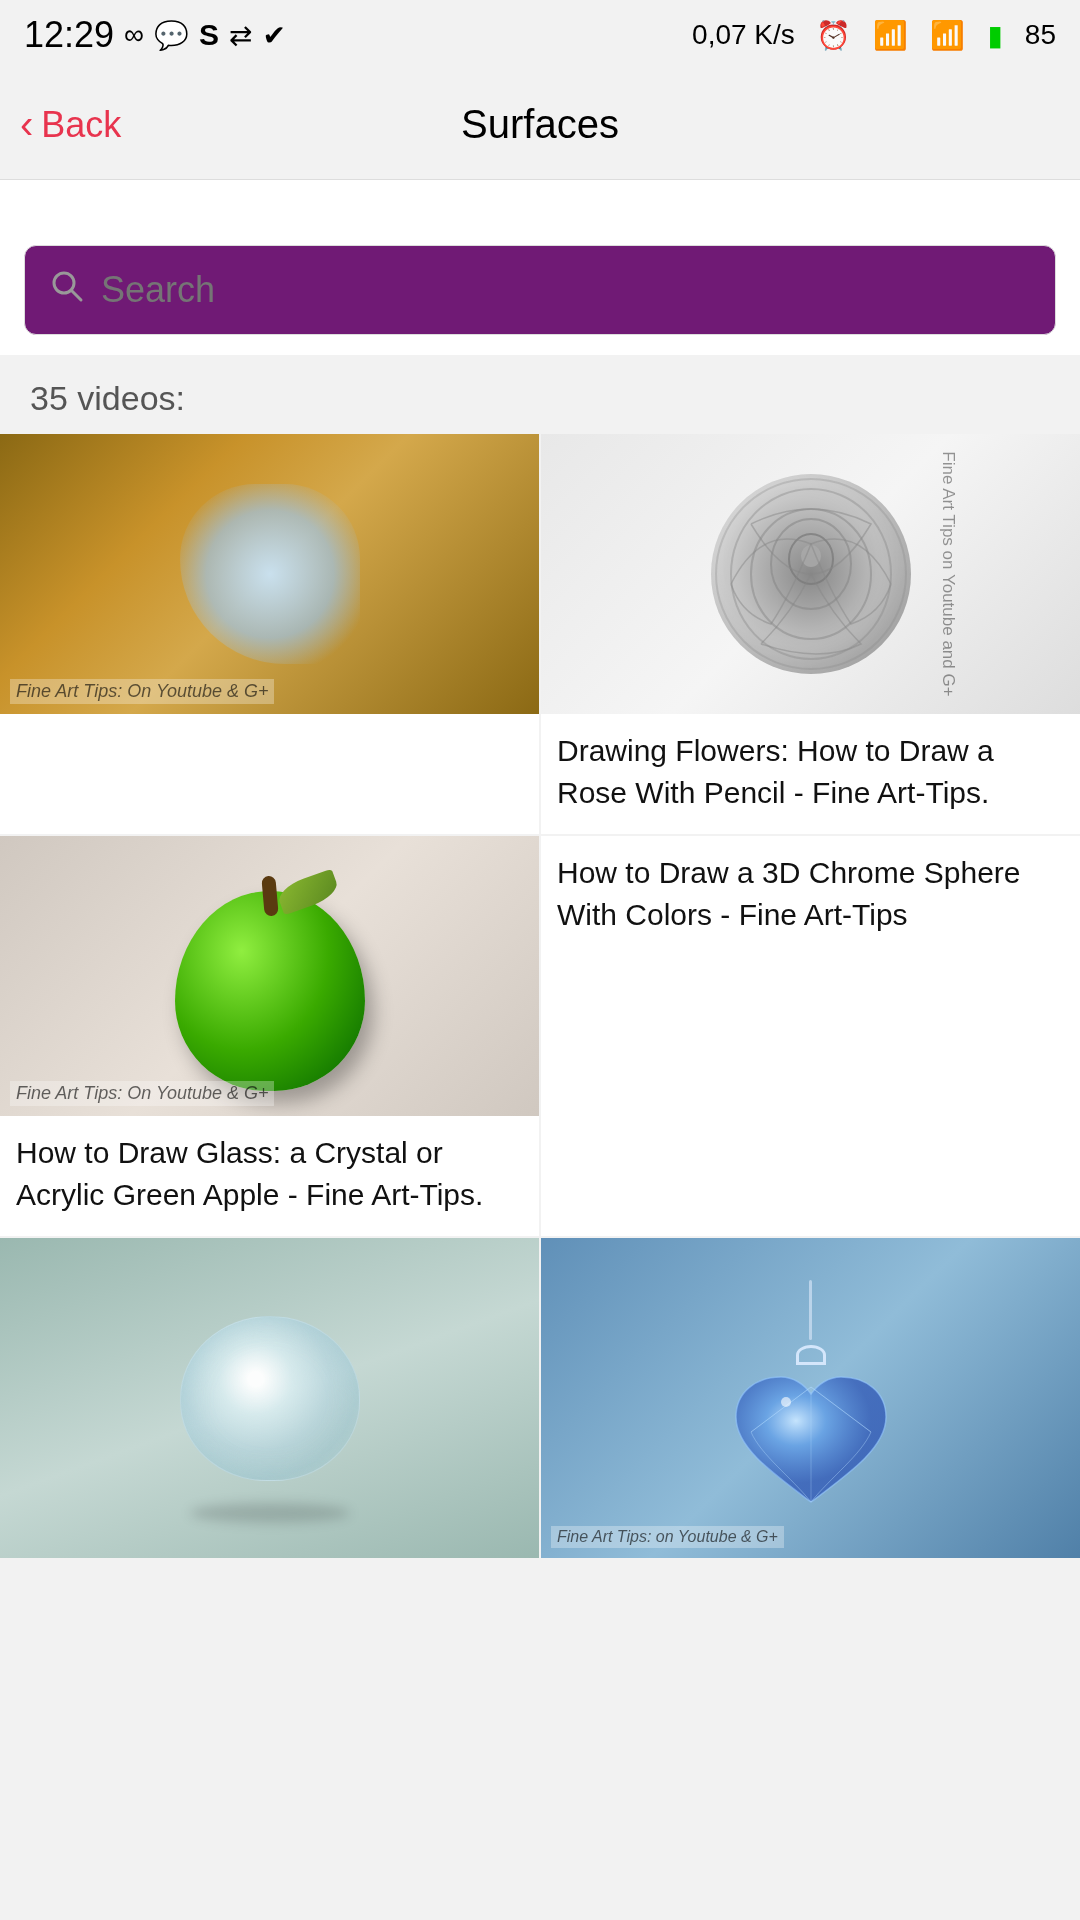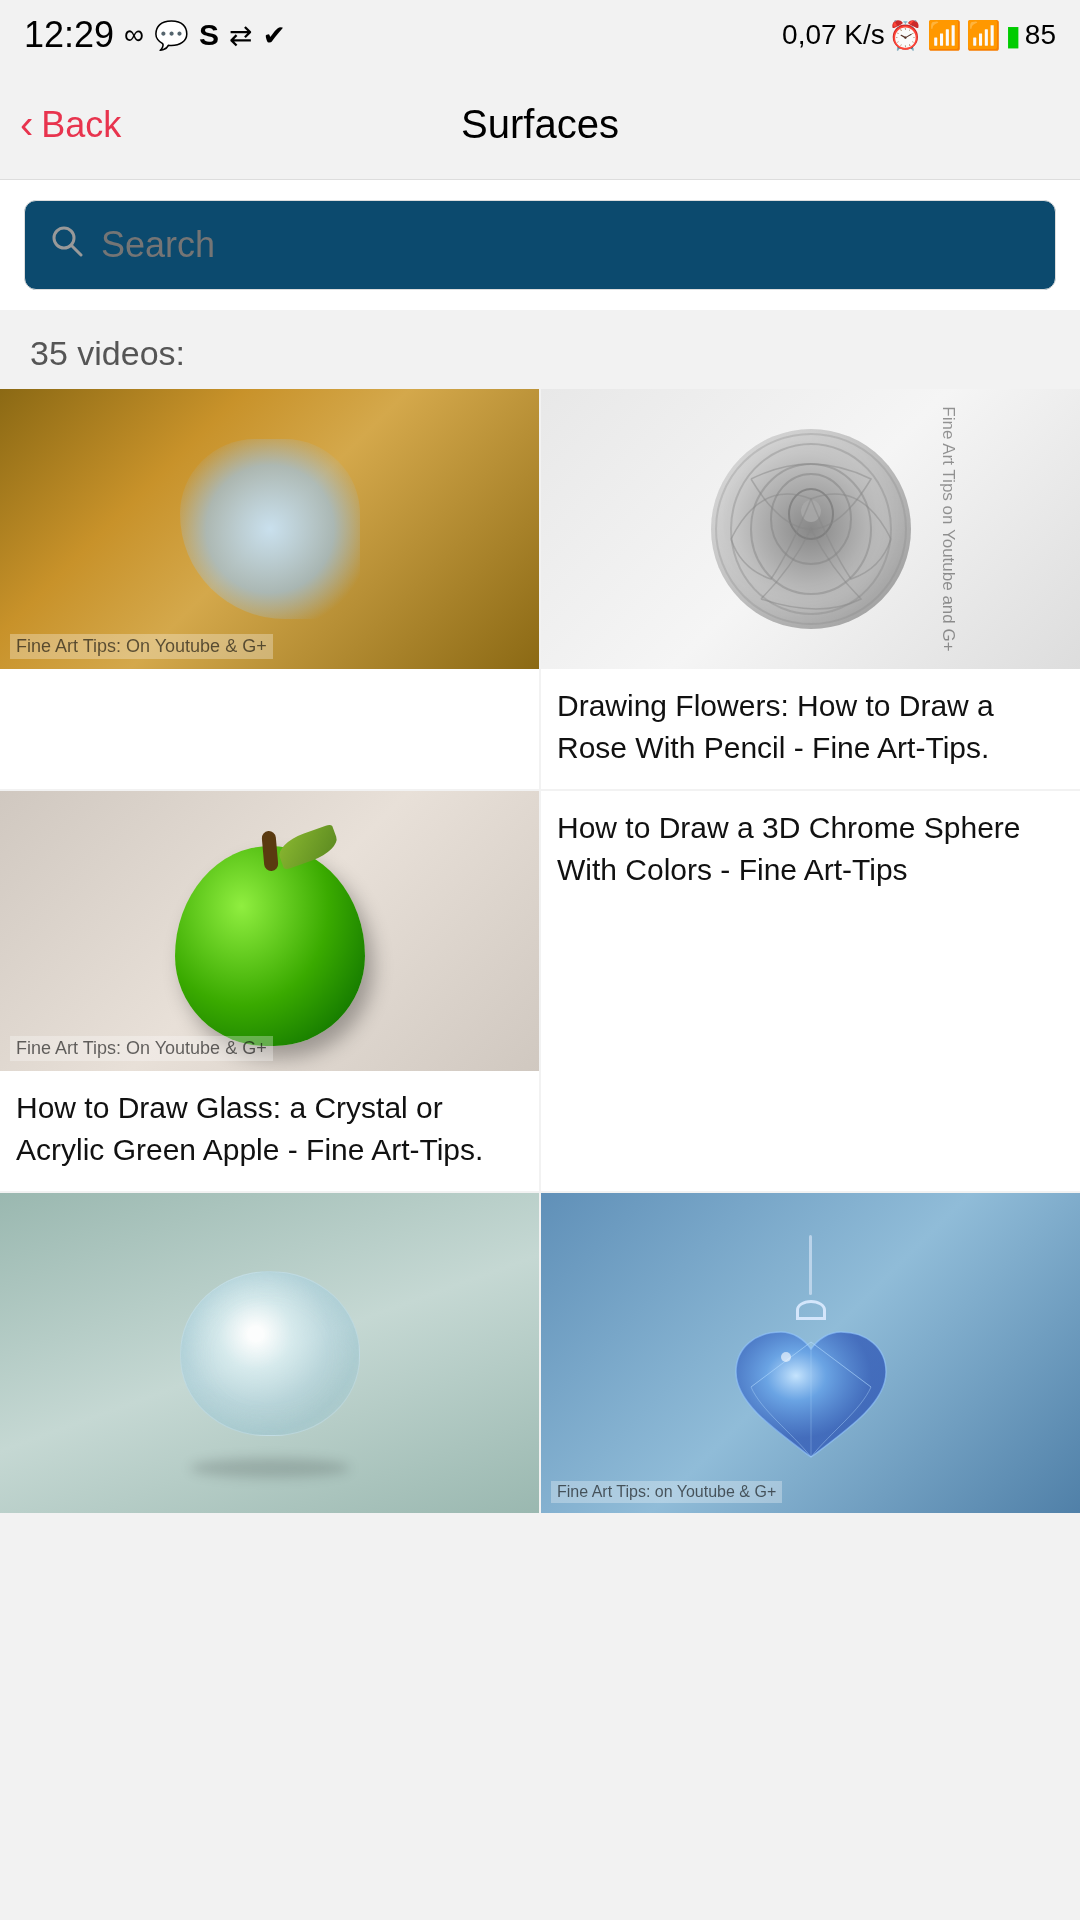--- a/index.html
+++ b/index.html
@@ -36,21 +36,21 @@
     .status-icons {
       display: flex;
       align-items: center;
       gap: 10px;
       font-size: 28px;
       color: #000;
     }
     .status-right {
       display: flex;
       align-items: center;
-      gap: 4px;
+      gap: 22px;
       font-size: 28px;
       color: #000;
     }
 
     
     .nav-bar {
       width: 100%;
       height: 110px;
       background: #f2f2f2;
       display: flex;
@@ -82,27 +82,28 @@
 
     
     .search-container {
       width: 100%;
       padding: 20px 24px;
       background: #fff;
     }
     .search-box {
       width: 100%;
       height: 90px;
-      background: #0c4a6e;
+      background: #701a75;
       border: 1px solid #ddd;
       border-radius: 12px;
       display: flex;
       align-items: center;
       padding: 4px 24px;
       gap: 16px;
+      margin-top: 45px;
     }
     .search-icon-wrap {
       color: #999;
       font-size: 36px;
     }
     .search-input {
       flex: 1;
       font-size: 36px;
       color: #aaa;
       background: transparent;
@@ -223,20 +224,21 @@
     }
 
     .thumb-watermark {
       position: absolute;
       bottom: 10px;
       left: 10px;
       font-size: 18px;
       color: rgba(0,0,0,0.6);
       background: rgba(255,255,255,0.3);
       padding: 2px 6px;
+      font-style: italic;
     }
 
     .video-title {
       padding: 16px 16px 20px 16px;
       font-size: 30px;
       color: #111;
       line-height: 1.4;
     }
   </style>
 </head>

